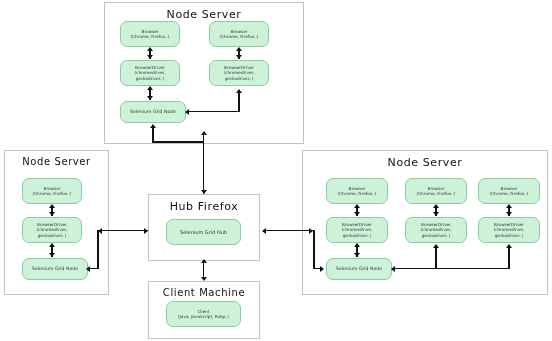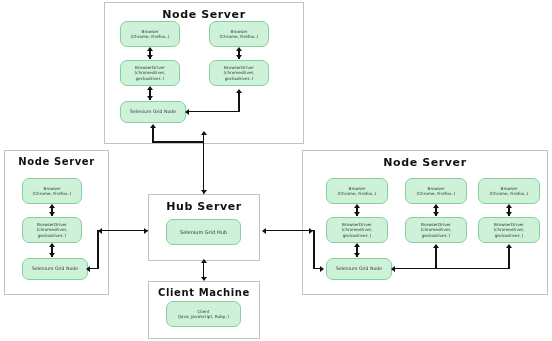--- a/index.html
+++ b/index.html
@@ -22,21 +22,21 @@
     background: #ffffff;
     border: 1px solid #b9c4cf;
     box-sizing: border-box;
   }
   .panel-title {
     position: absolute;
     left: 0;
     right: 0;
     text-align: center;
     font-family: "DejaVu Sans", sans-serif;
-    font-weight: bold;
+    font-weight: normal;
     color: #111111;
     letter-spacing: 0.6px;
   }
   .title-lg { font-size: 11px; top: 5px; }
   .title-md { font-size: 10px; top: 5px; }
 
   .node-box {
     position: absolute;
     background: #cdf2d8;
     border: 1px solid #86cfa2;
@@ -171,21 +171,21 @@
   <div class="arrow ar-down" style="left:49px; top:253px;"></div>
 
   <div class="ln lnh" style="left:98px; top:229.5px; width:50px;"></div>
   <div class="ln lnv" style="left:97px; top:229.5px; height:39px;"></div>
   <div class="ln lnh" style="left:90px; top:267.5px; width:8px;"></div>
   <div class="arrow ar-left" style="left:86px; top:265.5px;"></div>
   <div class="arrow ar-left" style="left:98px; top:227.5px;"></div>
   <div class="arrow ar-right" style="left:144px; top:227.5px;"></div>
 
   <div class="panel" style="left:148px; top:194px; width:112px; height:67px;">
-    <div class="panel-title title-lg">Hub Server</div>
+    <div class="panel-title title-lg">Hub Firefox</div>
   </div>
   <div class="node-box hub-box" style="left:166px; top:219px; width:75px; height:26px;">
     <div class="solo">Selenium Grid Hub</div>
   </div>
 
   <div class="ln lnv" style="left:202.5px; top:262px; height:18px;"></div>
   <div class="arrow ar-up" style="left:200.5px; top:259px;"></div>
   <div class="arrow ar-down" style="left:200.5px; top:277px;"></div>
 
   <div class="panel" style="left:148px; top:281px; width:112px; height:58px;">

